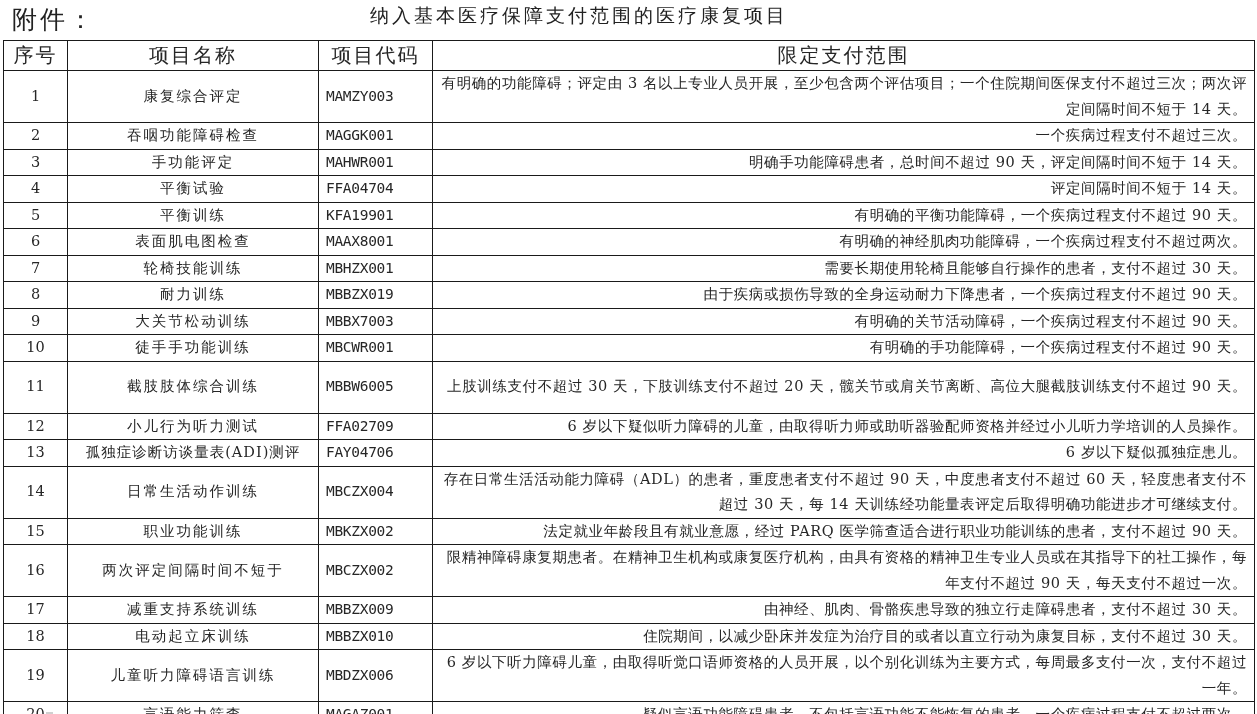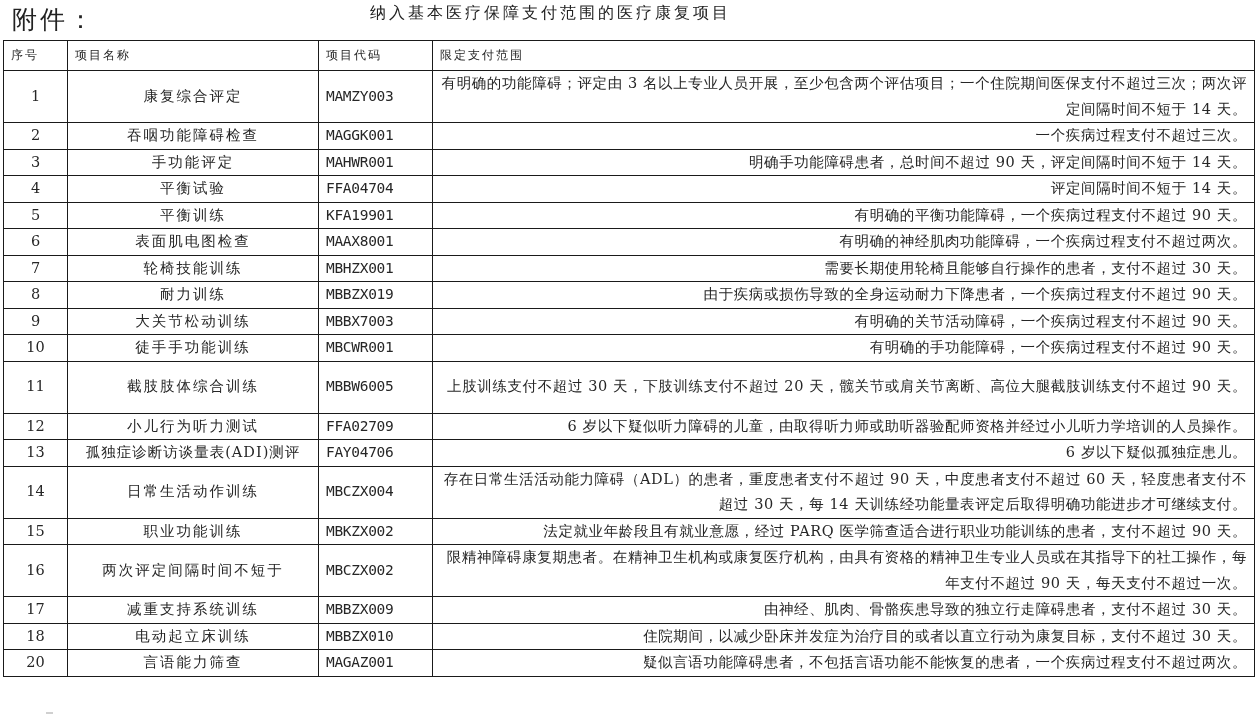--- a/index.html
+++ b/index.html
@@ -20,21 +20,21 @@
       left: 12px;
       top: 3px;
       font-size: 25px;
       letter-spacing: 3px;
       color: #222;
     }
     .doc-title {
       position: absolute;
       left: 370px;
       top: 3px;
-      font-size: 16px;
+      font-size: 19px;
       letter-spacing: 3px;
       color: #222;
       white-space: nowrap;
     }
     table.items {
       position: absolute;
       left: 3px;
       top: 40px;
       width: 1251px;
       border-collapse: collapse;
@@ -44,23 +44,23 @@
       border: 1px solid #1a1a1a;
       padding: 0 7px;
       font-size: 14.5px;
       line-height: 25.5px;
       vertical-align: middle;
       font-weight: normal;
       color: #262626;
     }
     table.items th {
       height: 29px;
-      font-size: 12px;
+      font-size: 20px;
       letter-spacing: 2px;
-      text-align: left;
+      text-align: center;
     }
     td.c-no { text-align: center; font-size: 15px; }
     td.c-name { text-align: center; letter-spacing: 2px; padding-left: 9px; }
     td.c-code { text-align: left; font-family: "DejaVu Sans Mono", "Liberation Mono", monospace; font-size: 14px; letter-spacing: -0.3px; }
     td.c-scope { text-align: right; letter-spacing: 0.6px; padding-left: 8px; padding-right: 6px; }
     tr.r1 td { height: 25px; }
     tr.r2 td { height: 51px; }
     .stray-mark {
       position: absolute;
       left: 46px;
@@ -193,20 +193,26 @@
       <td class="c-name">减重支持系统训练</td>
       <td class="c-code">MBBZX009</td>
       <td class="c-scope">由神经、肌肉、骨骼疾患导致的独立行走障碍患者，支付不超过 30 天。</td>
     </tr>
     <tr class="r1">
       <td class="c-no">18</td>
       <td class="c-name">电动起立床训练</td>
       <td class="c-code">MBBZX010</td>
       <td class="c-scope">住院期间，以减少卧床并发症为治疗目的或者以直立行动为康复目标，支付不超过 30 天。</td>
     </tr>
+    <tr class="r2">
+      <td class="c-no">19</td>
+      <td class="c-name">儿童听力障碍语言训练</td>
+      <td class="c-code">MBDZX006</td>
+      <td class="c-scope">6 岁以下听力障碍儿童，由取得听觉口语师资格的人员开展，以个别化训练为主要方式，每周最多支付一次，支付不超过一年。</td>
+    </tr>
     <tr class="r1">
       <td class="c-no">20</td>
       <td class="c-name">言语能力筛查</td>
       <td class="c-code">MAGAZ001</td>
       <td class="c-scope">疑似言语功能障碍患者，不包括言语功能不能恢复的患者，一个疾病过程支付不超过两次。</td>
     </tr>
   </tbody>
 </table>
 
 <div class="stray-mark"></div>

